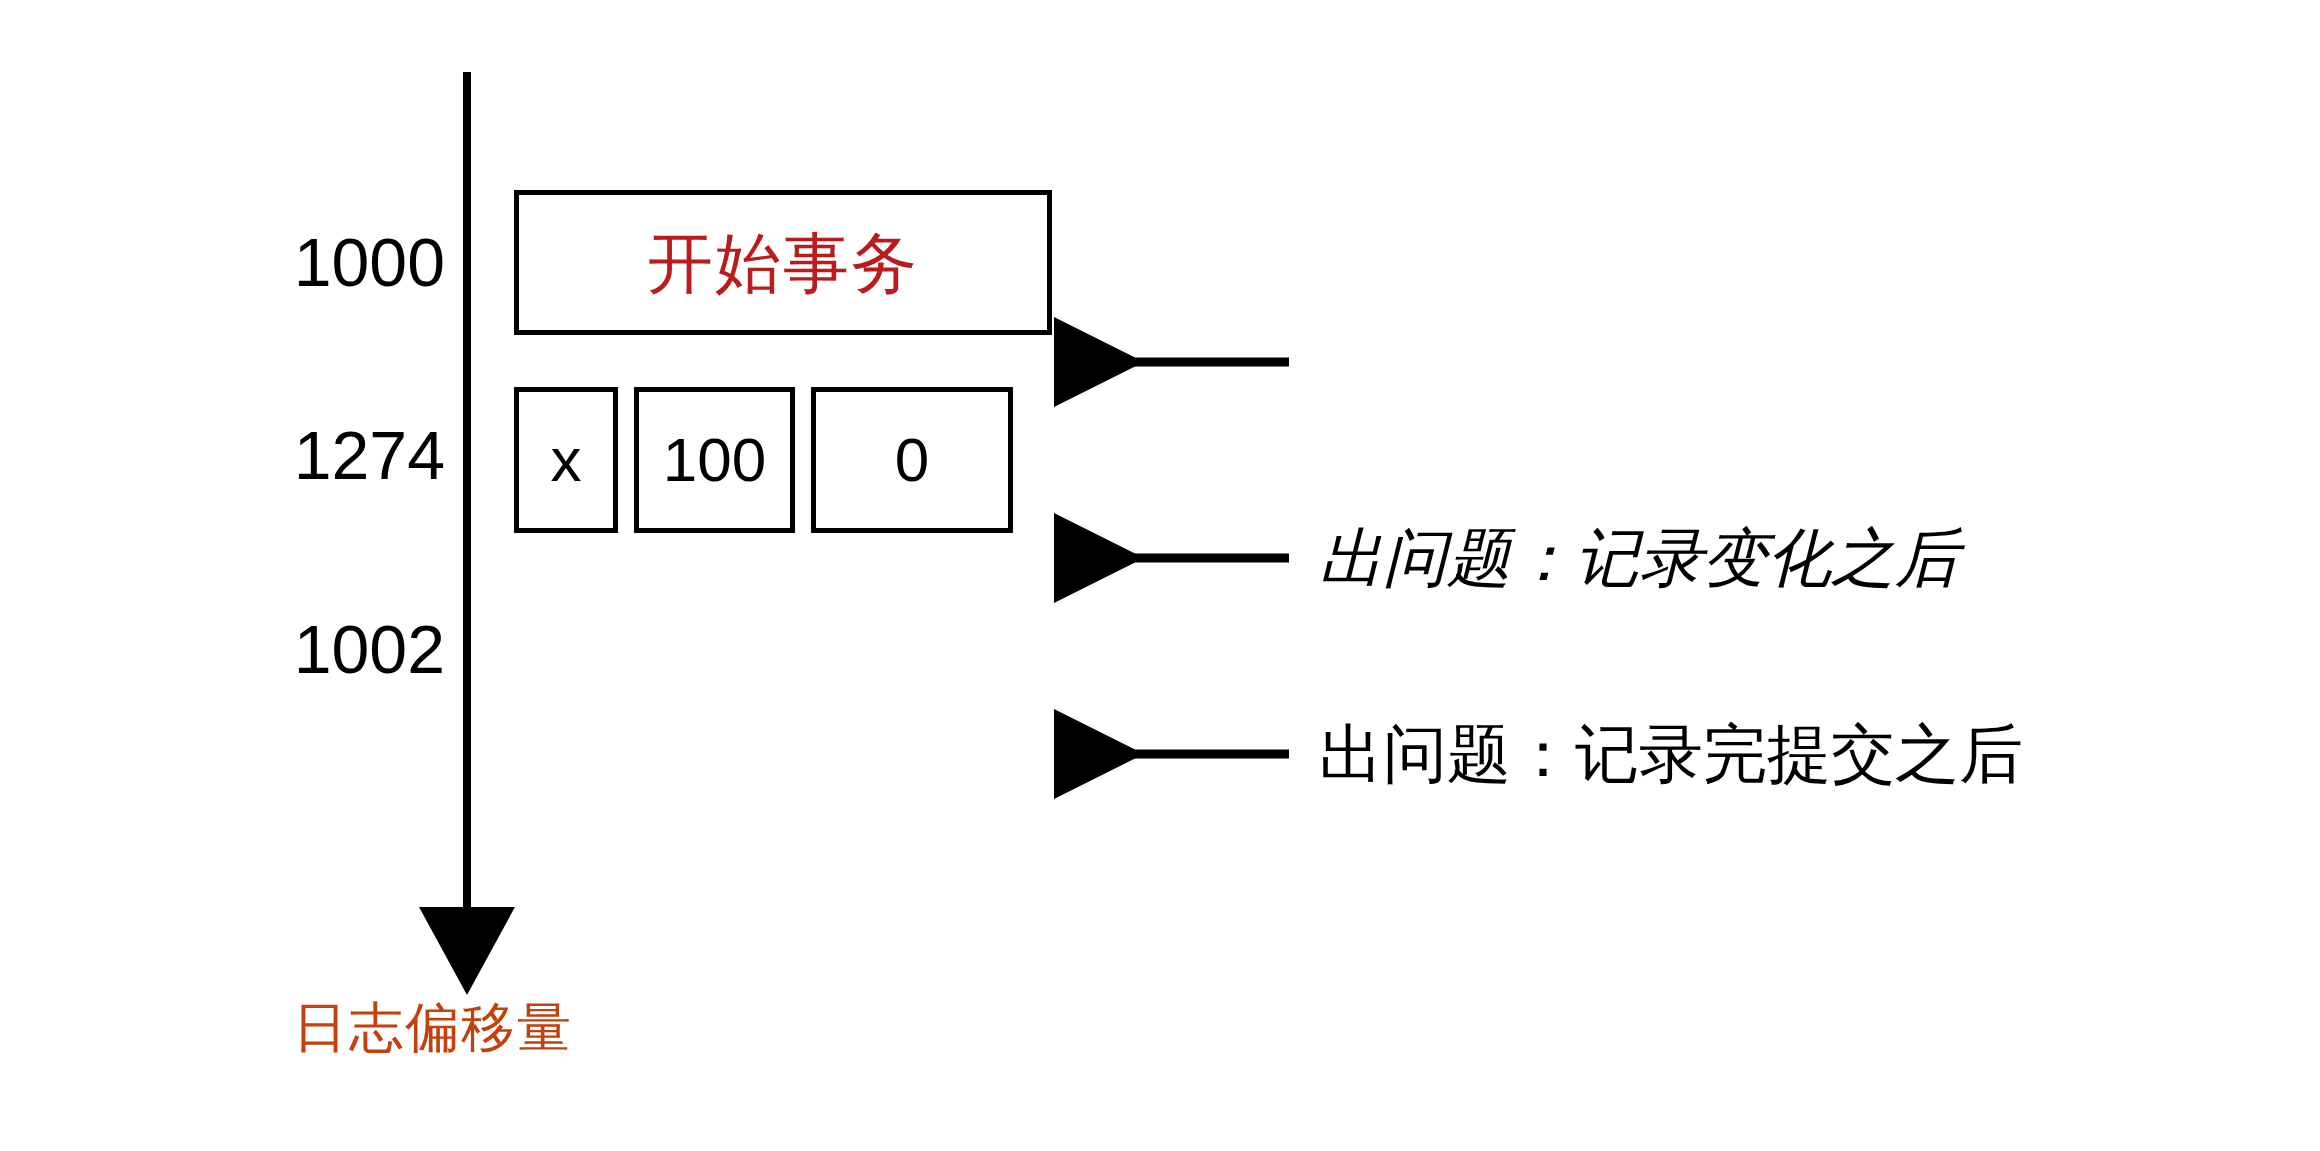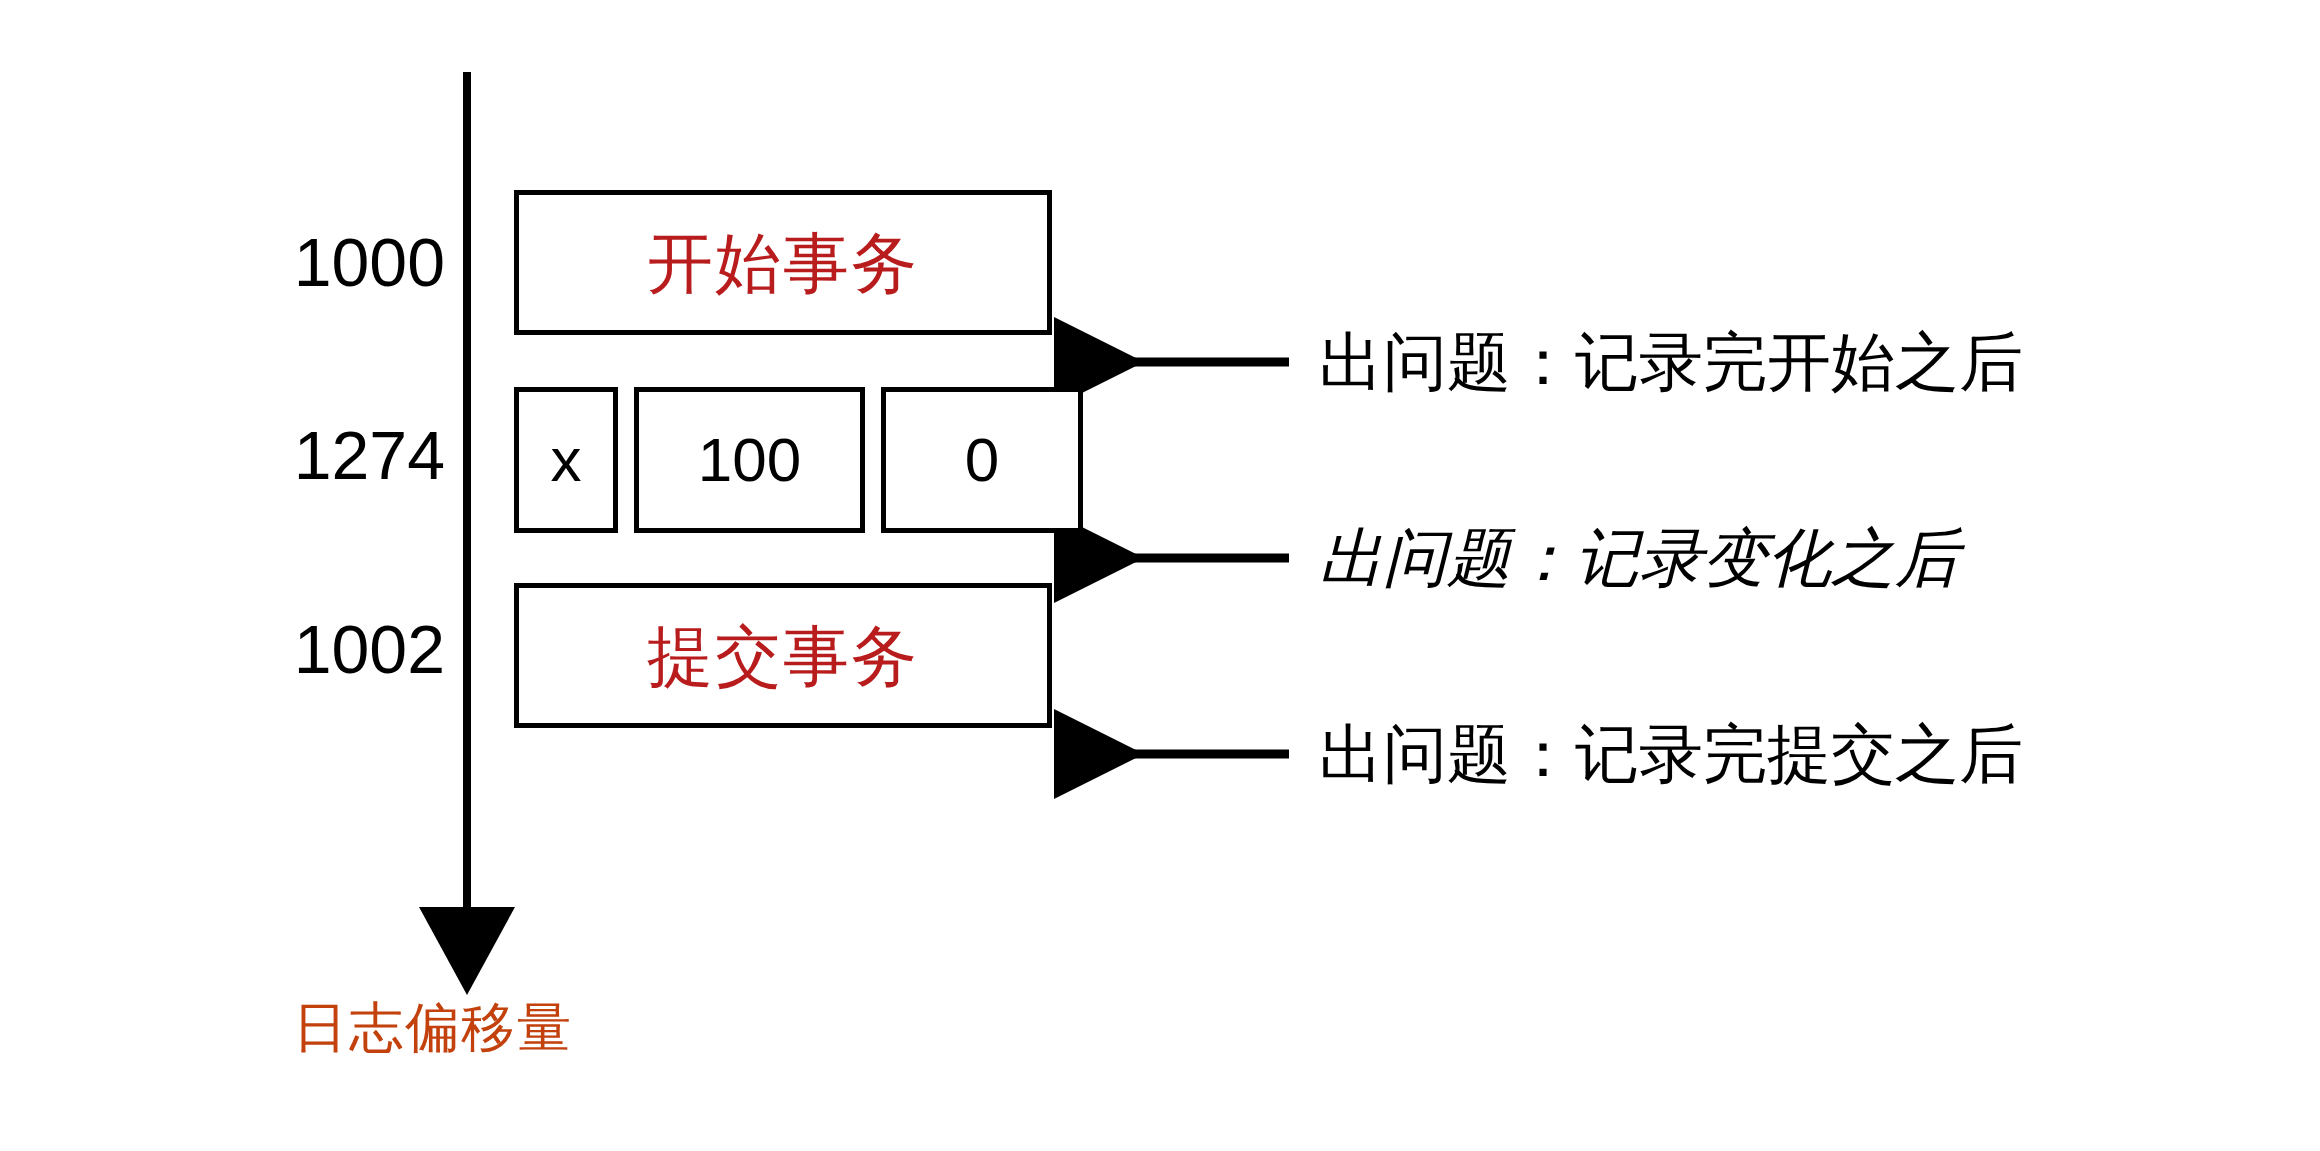--- a/index.html
+++ b/index.html
@@ -126,33 +126,29 @@
   <div class="offset-label" style="left:244px; top:615px; width:170px;">1002</div>
 
   <div class="record-box" style="left:483px; top:190px; width:538px; height:145px;">
     <span class="record-label">开始事务</span>
   </div>
 
   <div class="cell-row" style="left:483px; top:387px; height:146px;">
     <div class="cell" style="width:104px;">
       <span class="cell-text">x</span>
     </div>
-    <div class="cell" style="width:231px;">
+    <div class="cell" style="width:161px;">
       <span class="cell-text">100</span>
     </div>
     <div class="cell" style="width:202px;">
       <span class="cell-text">0</span>
     </div>
   </div>
 
-  <div class="record-box" style="left:483px; top:583px; width:538px; height:145px;">
-    <span class="record-label">提交事务</span>
-  </div>
 
-  <div class="annotation" style="left:1288px; top:330px;">出问题：记录完开始之后</div>
 
   <div class="annotation" style="left:1288px; top:526px;font-style:italic;">出问题：记录变化之后</div>
 
   <div class="annotation" style="left:1288px; top:722px;">出问题：记录完提交之后</div>
 
   <div class="axis-caption" style="left:262px; top:1000px;">日志偏移量</div>
 
 </div>
 
 </body></html>

